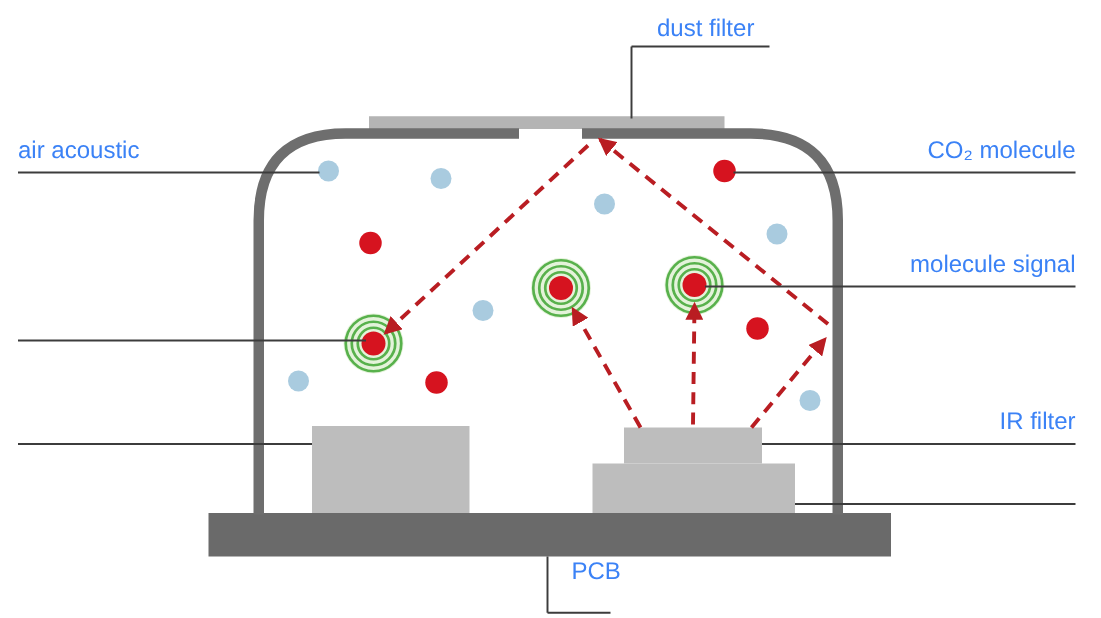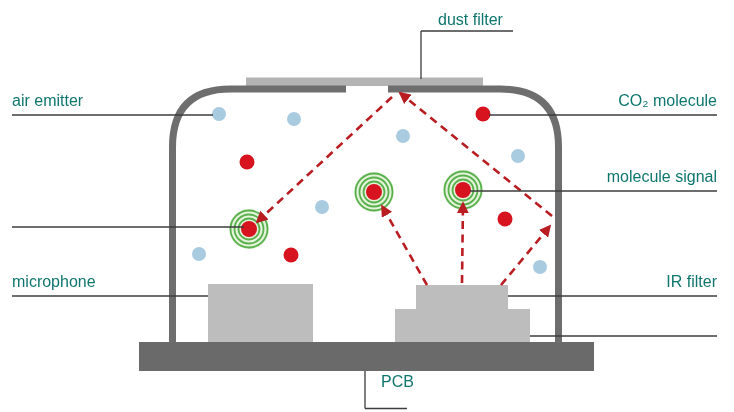--- a/index.html
+++ b/index.html
@@ -8,21 +8,21 @@
     width:734px;height:412px;
     background:#ffffff;
     overflow:hidden;
     font-family:"Liberation Sans","DejaVu Sans",sans-serif;
   }
   #diagram-svg{position:absolute;left:0;top:0;}
   .lbl{
     position:absolute;
     font-size:16px;
     line-height:17px;
-    color:#0f766e;
+    color:#3b82f6;
     letter-spacing:0px;
     white-space:nowrap;
   }
   .lbl.right{text-align:left;}
 </style>
 </head>
 <body>
 
 <div id="stage">
 
@@ -103,20 +103,19 @@
       <line x1="12" y1="227" x2="244" y2="227"></line>
       <line x1="12" y1="296" x2="208" y2="296"></line>
       <line x1="508" y1="296" x2="717" y2="296"></line>
       <line x1="530" y1="336" x2="717" y2="336"></line>
       <line x1="365" y1="371" x2="365" y2="408.5"></line>
       <line x1="365" y1="408.5" x2="407" y2="408.5"></line>
     </g>
   </svg>
 
   <div class="lbl" style="left:438px;top:11px">dust filter</div>
-  <div class="lbl" style="left:12px;top:92px">air emitter</div>
+  <div class="lbl" style="left:12px;top:92px">air acoustic</div>
   <div class="lbl right" style="right:17px;top:92px">CO₂ molecule</div>
   <div class="lbl right" style="right:17px;top:168px">molecule signal</div>
-  <div class="lbl" style="left:12px;top:273px">microphone</div>
   <div class="lbl right" style="right:17px;top:273px">IR filter</div>
   <div class="lbl" style="left:381px;top:373px">PCB</div>
 
 </div>
 
 </body></html>

